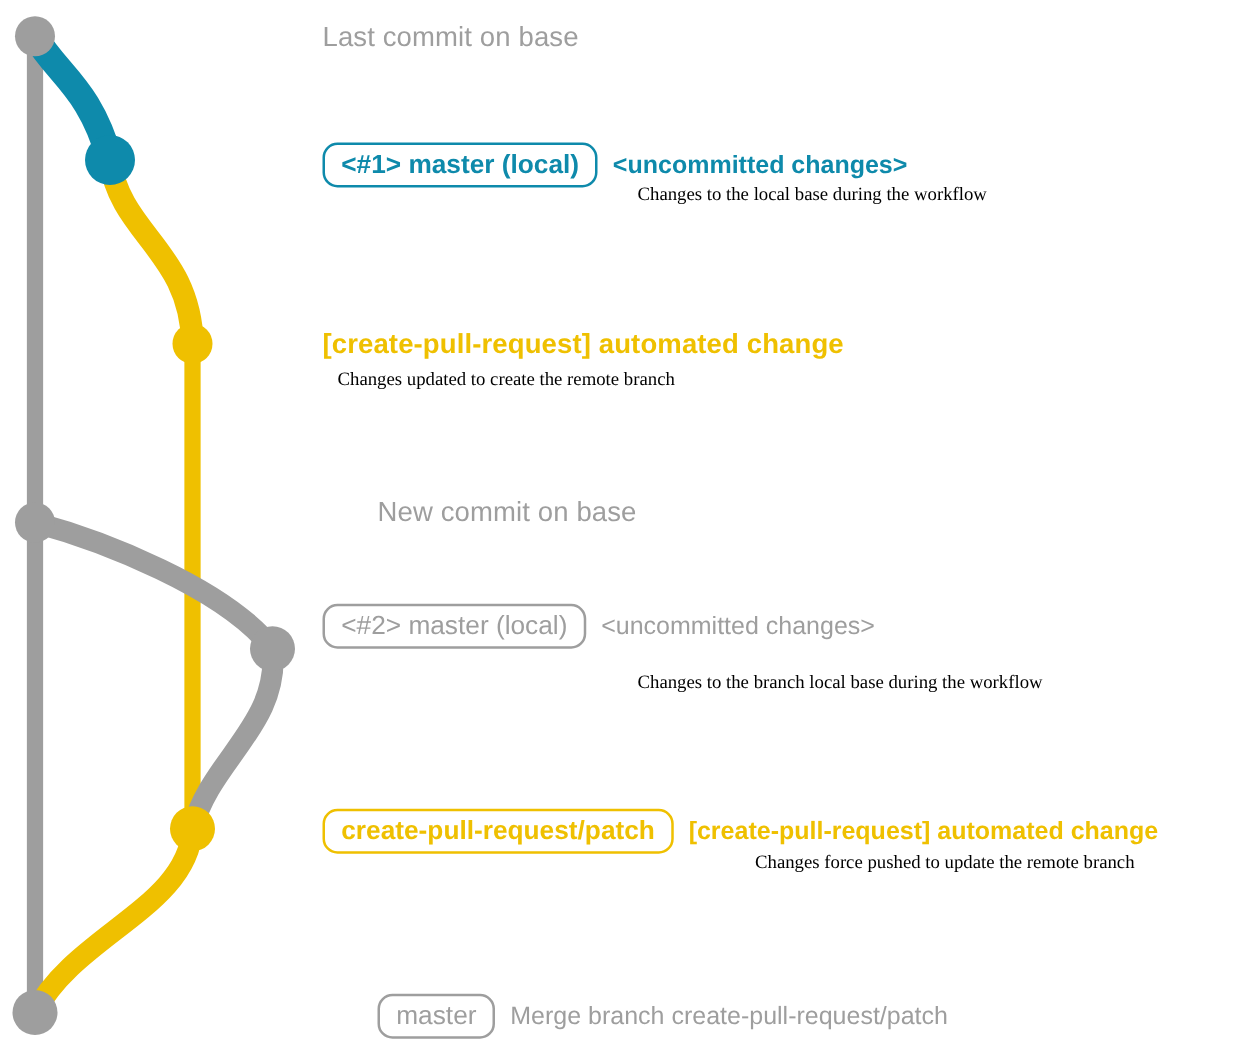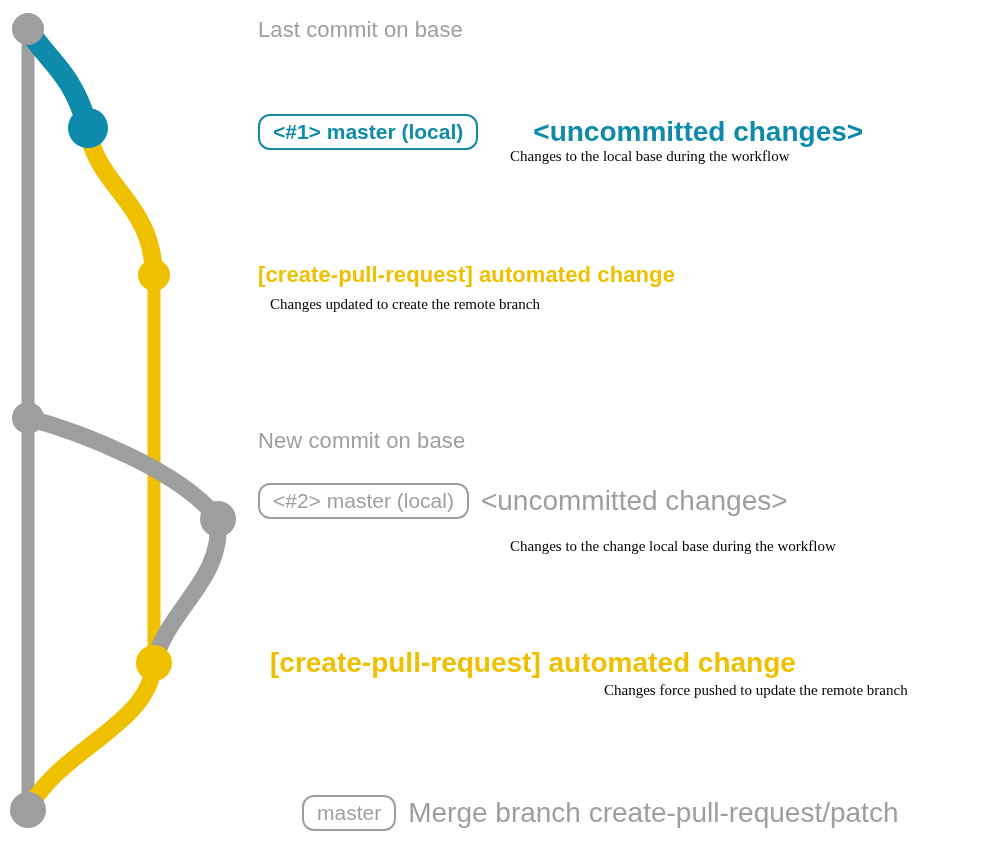--- a/index.html
+++ b/index.html
@@ -69,21 +69,21 @@
     color: #efc000;
     font-weight: bold;
   }
   .pill.plain {
     border-color: #9e9e9e;
     color: #9e9e9e;
     font-weight: normal;
   }
 
   .subject {
-    font-size: 28px;
+    font-size: 20px;
     margin-left: 12px;
     white-space: nowrap;
   }
   .subject.teal   { color: #0e8aab; font-weight: bold; }
   .subject.gray   { color: #9e9e9e; font-weight: normal; }
   .subject.yellow { color: #efc000; font-weight: bold; }
 
   .desc {
     position: absolute;
     font-family: "Liberation Serif", serif;
@@ -119,42 +119,43 @@
   <circle cx="154" cy="663" r="18" fill="#efc000"></circle>
   <circle cx="28" cy="810" r="18" fill="#9e9e9e"></circle>
 </svg>
 
 <div id="labels-layer">
 
   <div class="row" style="top: 17px;">
     <span class="heading gray">Last commit on base</span>
   </div>
 
-  <div class="row" style="top: 114px; gap: 43px;">
+  <div class="row" style="top: 114px;">
     <span class="pill teal">&lt;#1&gt; master (local)</span>
     <span class="subject teal">&lt;uncommitted changes&gt;</span>
   </div>
   <div class="desc" style="left: 510px; top: 148px;">Changes to the local base during the workflow</div>
 
   <div class="row" style="top: 262px;">
     <span class="heading yellow">[create-pull-request] automated change</span>
   </div>
   <div class="desc" style="left: 270px; top: 296px;">Changes updated to create the remote branch</div>
 
-  <div class="row" style="top: 428px;">
+  <div class="row" style="top: 397px; margin-left: 44px;">
     <span class="heading gray">New commit on base</span>
   </div>
 
   <div class="row" style="top: 483px;">
     <span class="pill plain">&lt;#2&gt; master (local)</span>
     <span class="subject gray">&lt;uncommitted changes&gt;</span>
   </div>
-  <div class="desc" style="left: 510px; top: 538px;">Changes to the change local base during the workflow</div>
+  <div class="desc" style="left: 510px; top: 538px;">Changes to the branch local base during the workflow</div>
 
   <div class="row" style="top: 647px;">
+    <span class="pill yellow">create-pull-request/patch</span>
     <span class="subject yellow">[create-pull-request] automated change</span>
   </div>
   <div class="desc" style="left: 570px; top: 682px; margin-left: 34px;">Changes force pushed to update the remote branch</div>
 
   <div class="row" style="top: 795px; padding-left: 44px;">
     <span class="pill plain">master</span>
     <span class="subject gray">Merge branch create-pull-request/patch</span>
   </div>
 
 </div>

